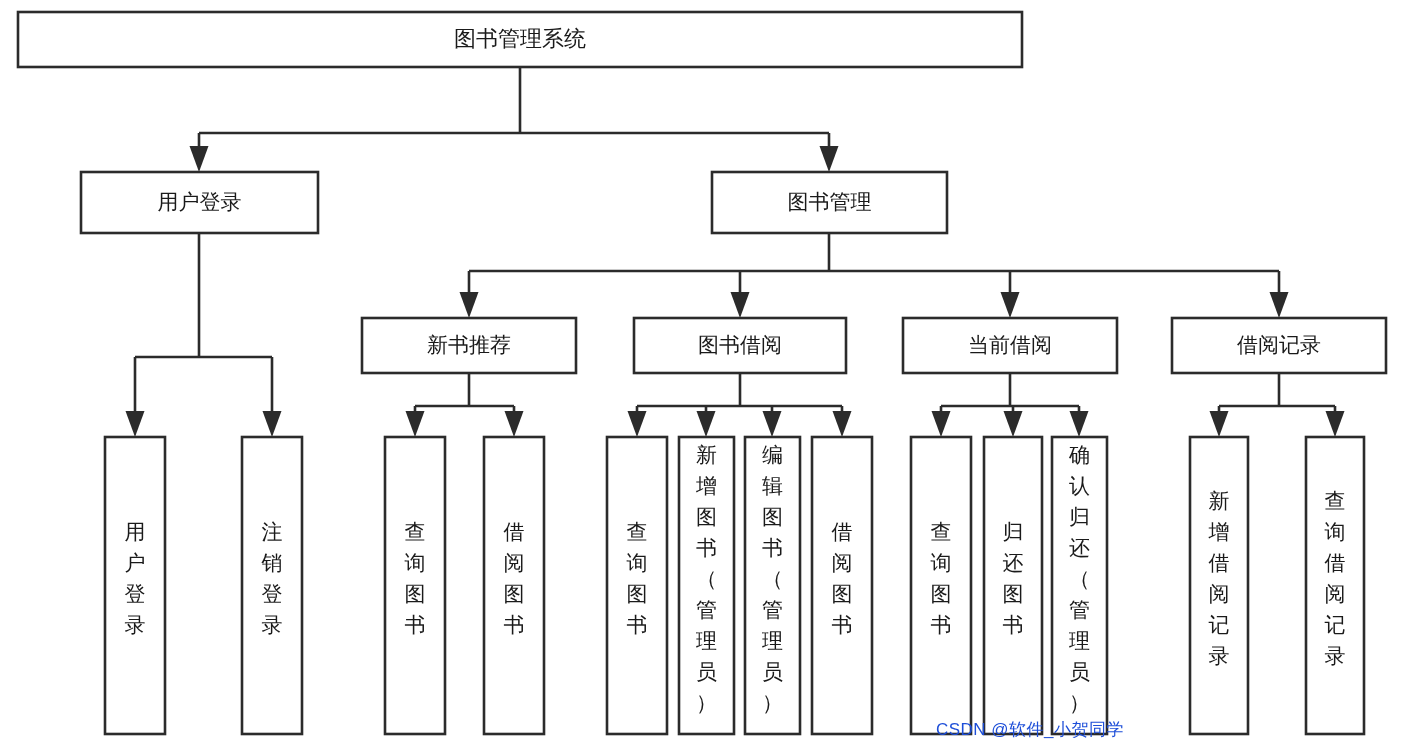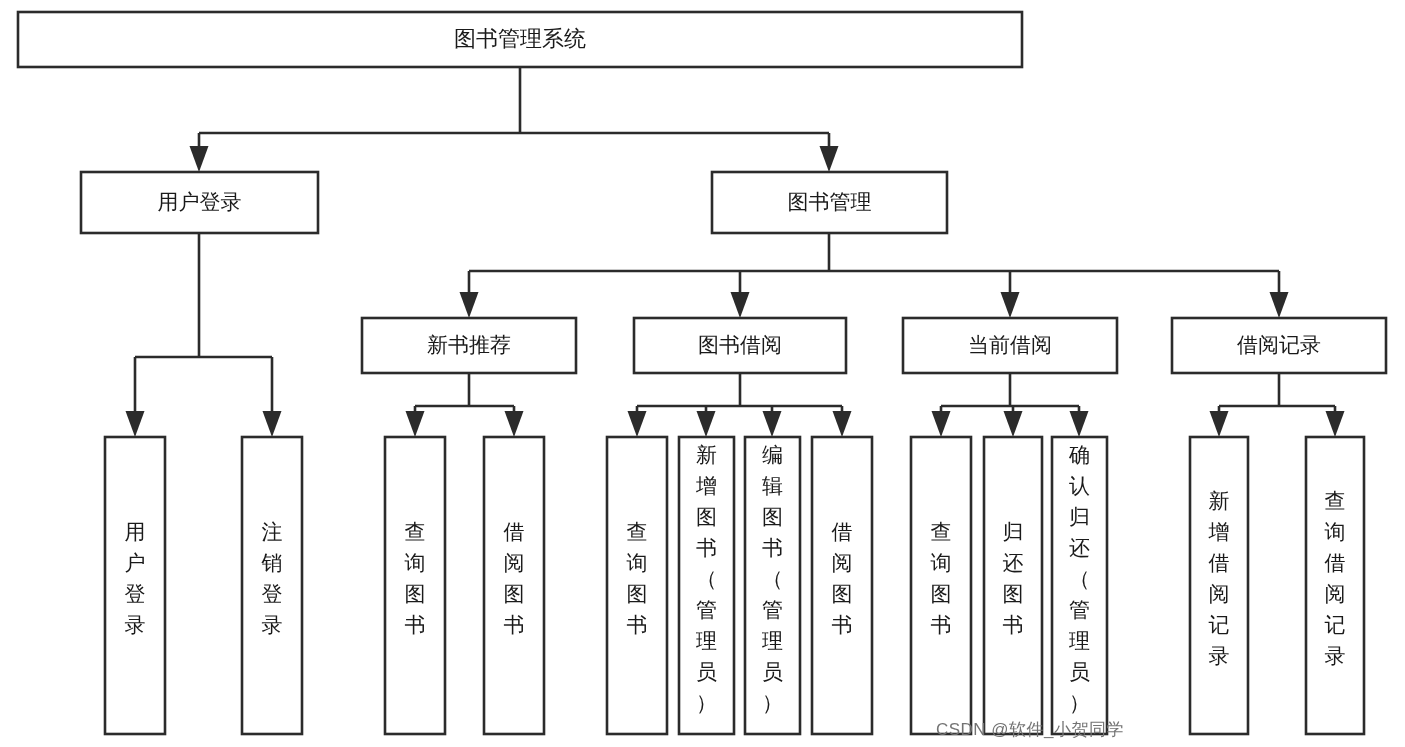--- a/index.html
+++ b/index.html
@@ -58,21 +58,21 @@
     font-size: 21px;
     fill: #1a1a1a;
     text-anchor: middle;
   }
   .watermark {
     position: absolute;
     right: 8px;
     bottom: 6px;
     font-family: "Liberation Sans", "DejaVu Sans", sans-serif;
     font-size: 17px;
-    color: #737373;
+    color: #1d4ed8;
     white-space: nowrap;
     letter-spacing: 0.5px;
     pointer-events: none;
   }
 </style>
 </head>
 <body>
 
 <div id="diagram-root">
 

